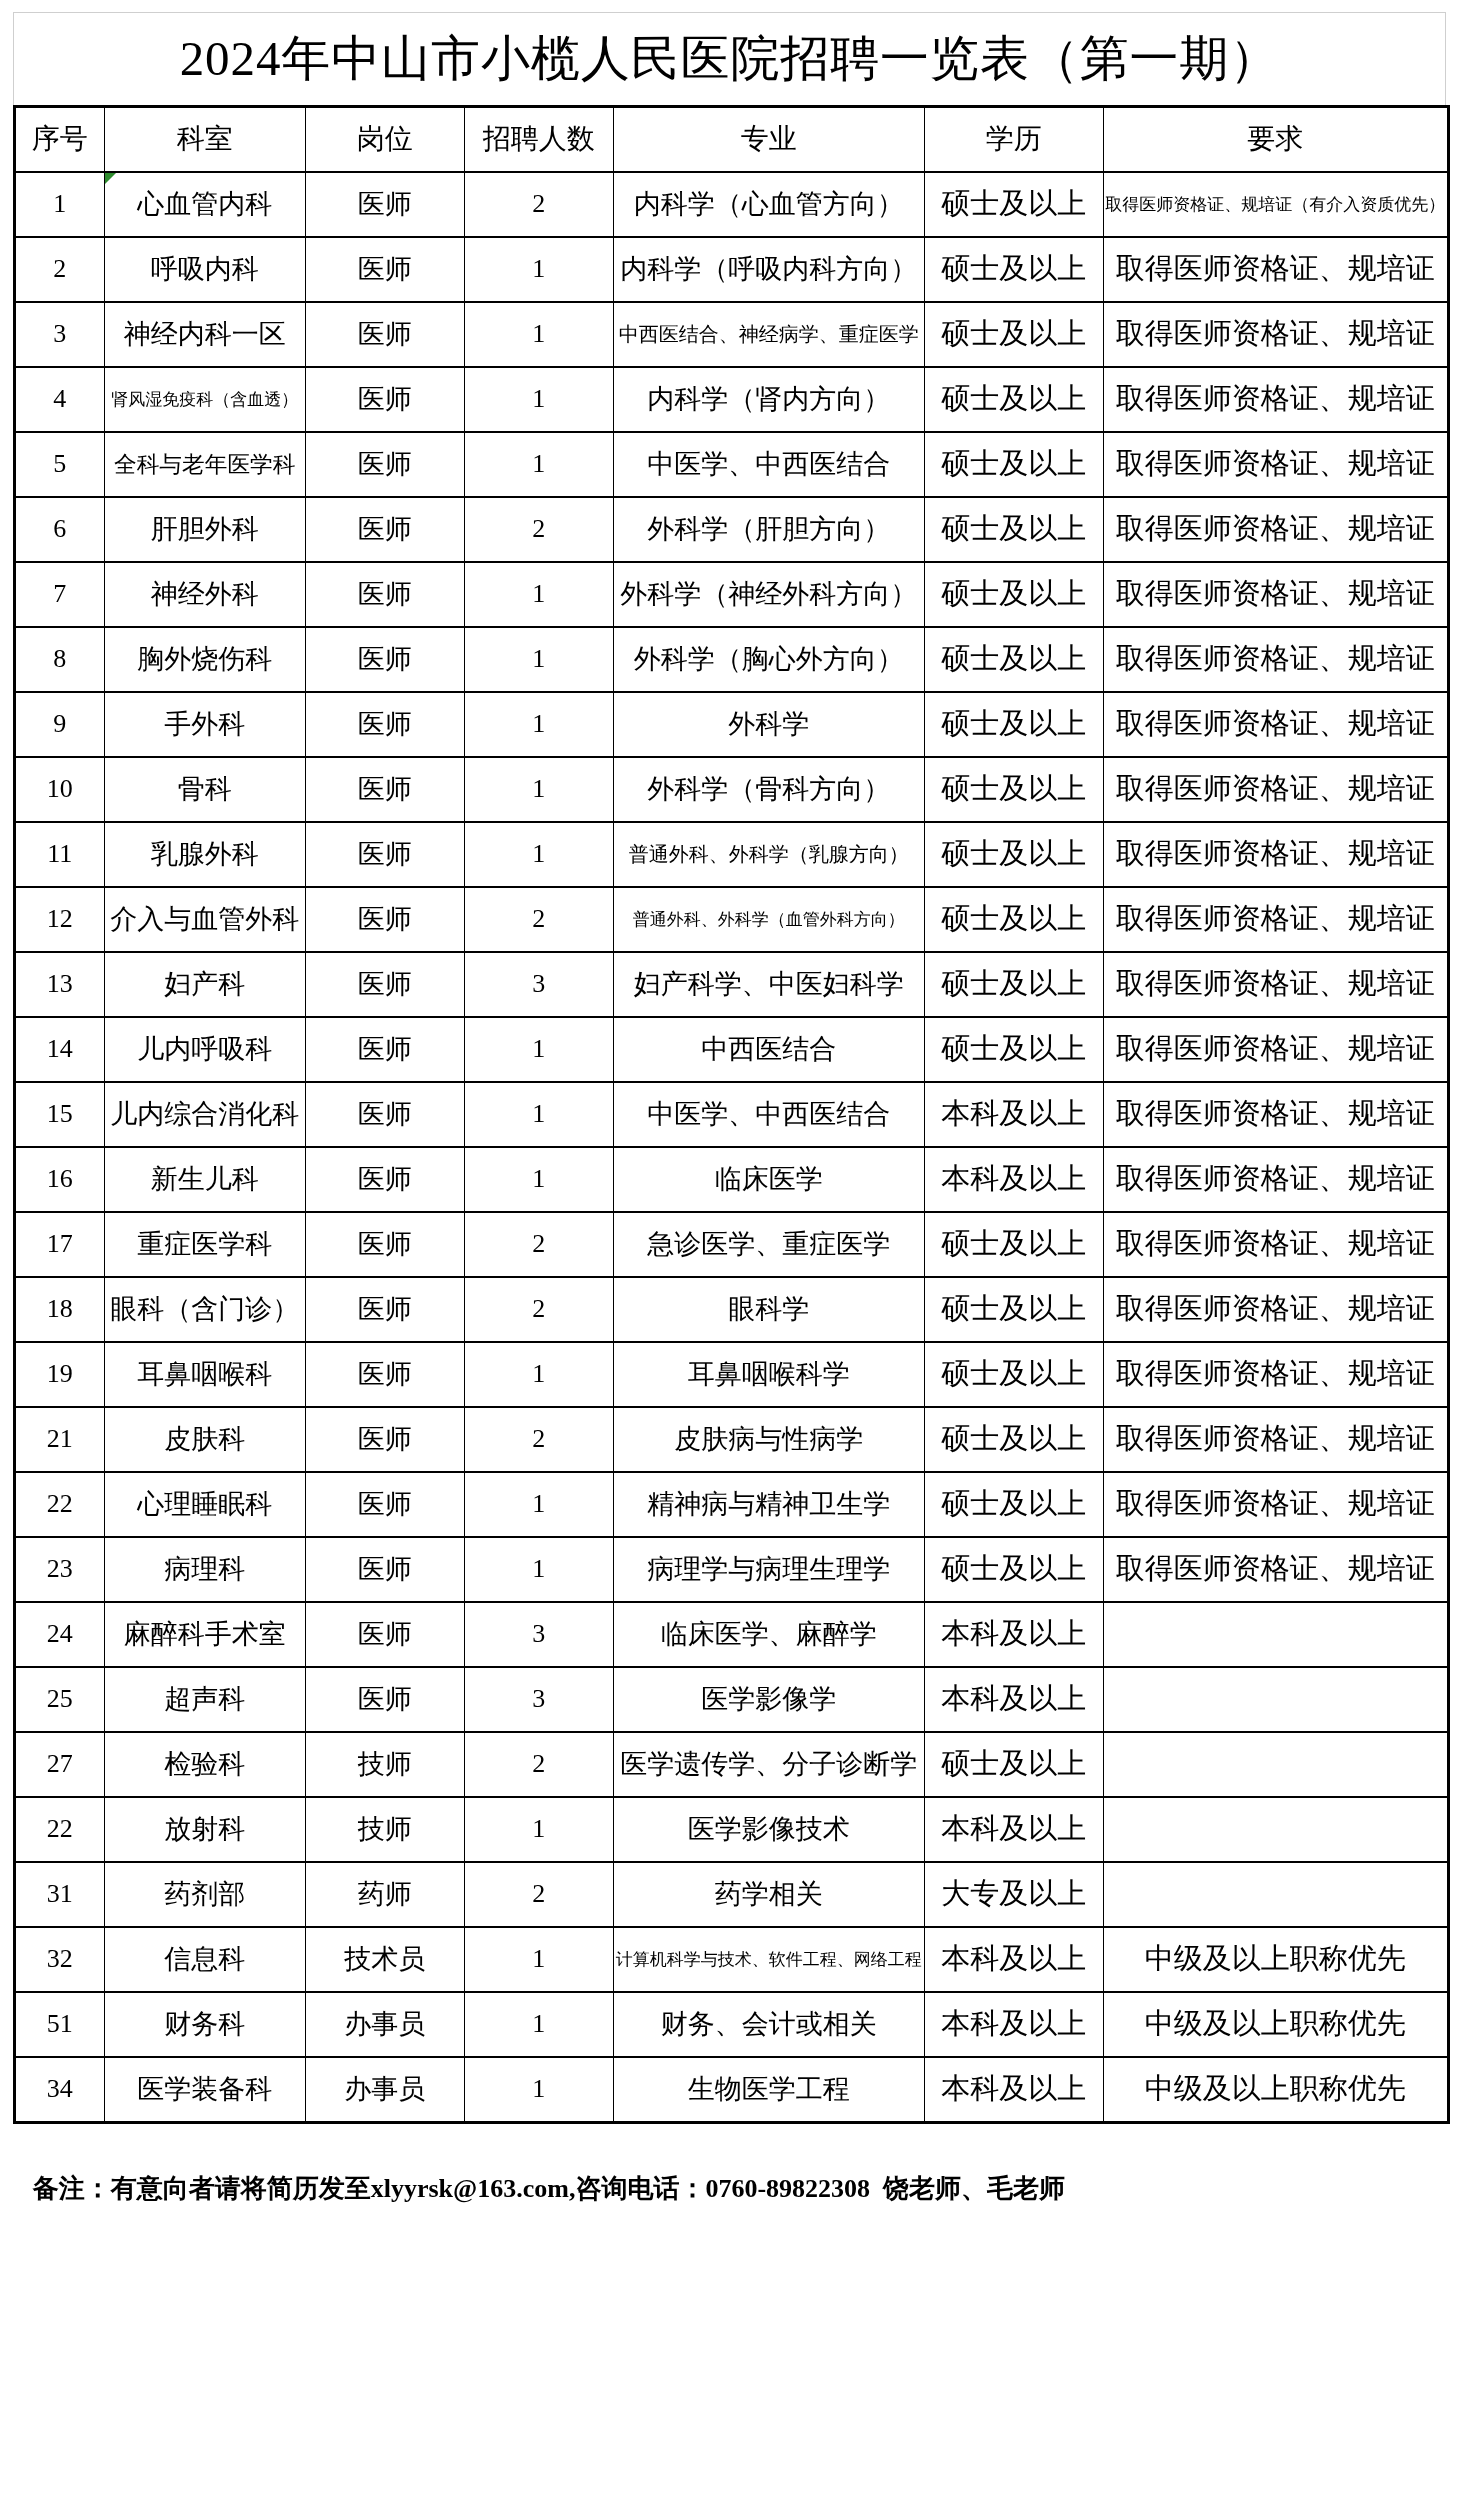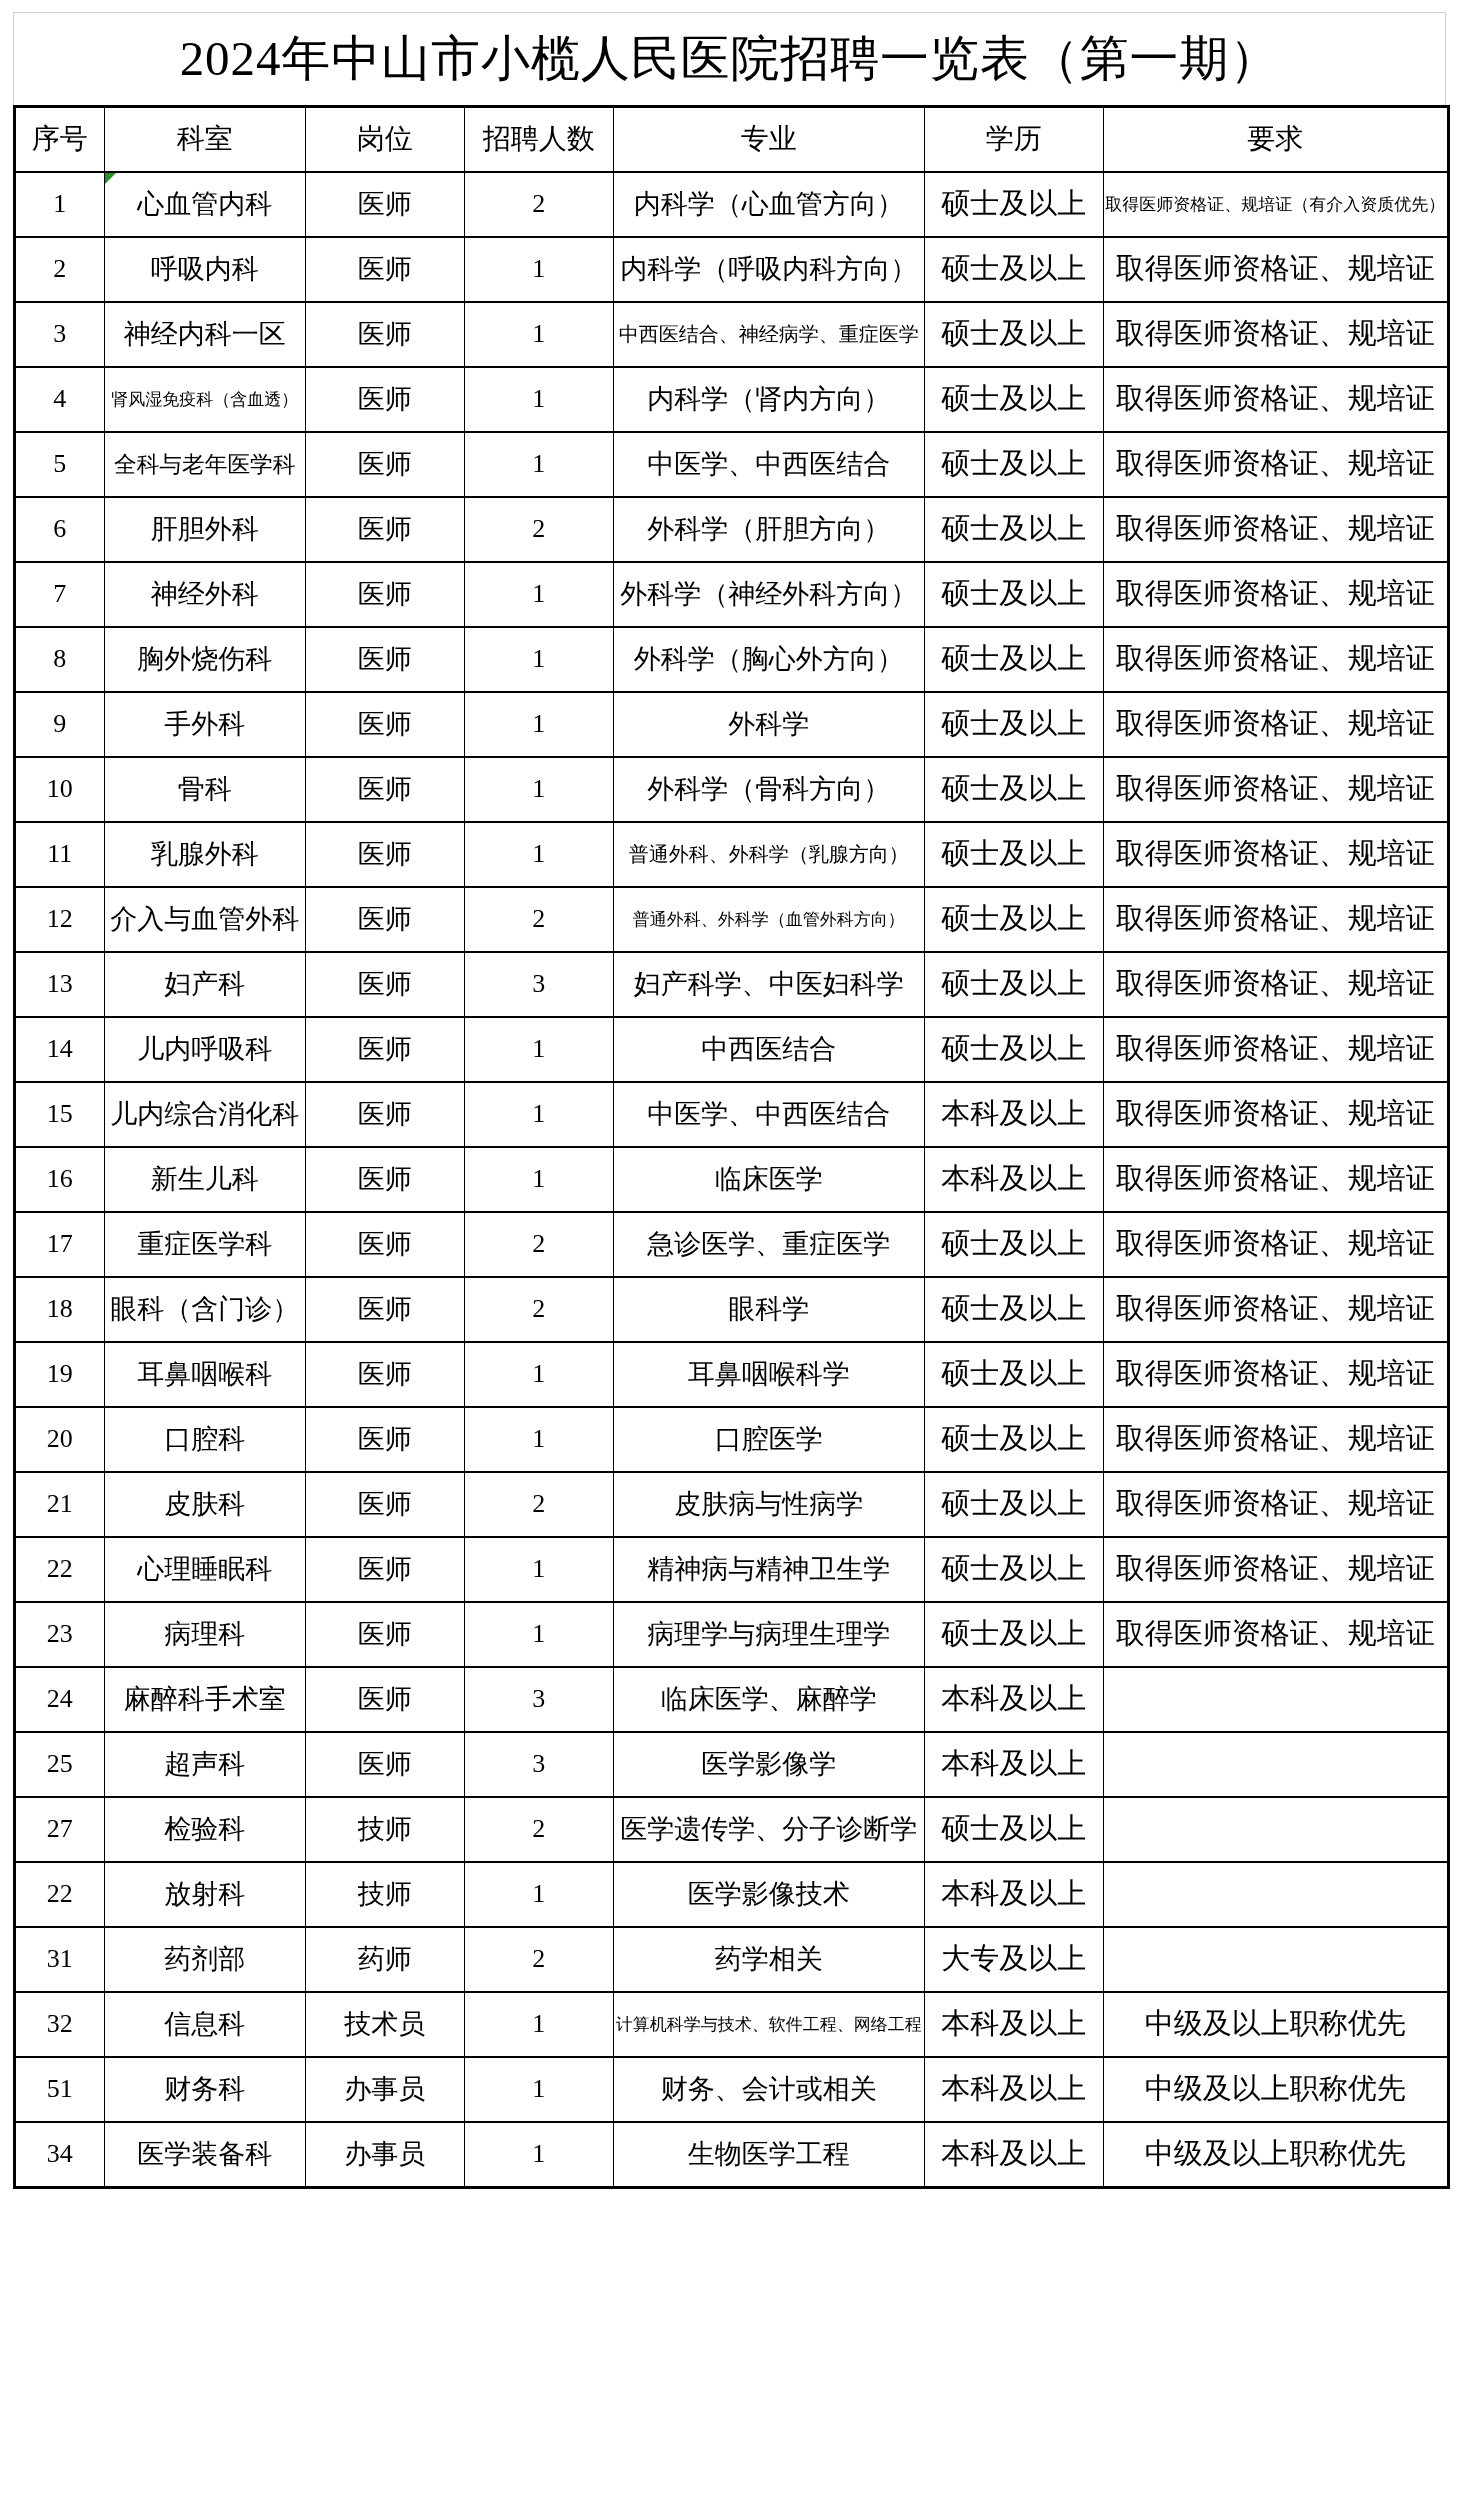--- a/index.html
+++ b/index.html
@@ -253,29 +253,20 @@
         <tr>
           <td class="col-no">19</td>
           <td class="col-dept">耳鼻咽喉科</td>
           <td class="col-post">医师</td>
           <td class="col-count">1</td>
           <td class="col-major">耳鼻咽喉科学</td>
           <td class="col-degree">硕士及以上</td>
           <td class="col-req">取得医师资格证、规培证</td>
         </tr>
         <tr>
-          <td class="col-no">20</td>
-          <td class="col-dept">口腔科</td>
-          <td class="col-post">医师</td>
-          <td class="col-count">1</td>
-          <td class="col-major">口腔医学</td>
-          <td class="col-degree">硕士及以上</td>
-          <td class="col-req">取得医师资格证、规培证</td>
-        </tr>
-        <tr>
           <td class="col-no">21</td>
           <td class="col-dept">皮肤科</td>
           <td class="col-post">医师</td>
           <td class="col-count">2</td>
           <td class="col-major">皮肤病与性病学</td>
           <td class="col-degree">硕士及以上</td>
           <td class="col-req">取得医师资格证、规培证</td>
         </tr>
         <tr>
           <td class="col-no">22</td>
@@ -363,15 +354,16 @@
           <td class="col-dept">医学装备科</td>
           <td class="col-post">办事员</td>
           <td class="col-count">1</td>
           <td class="col-major">生物医学工程</td>
           <td class="col-degree">本科及以上</td>
           <td class="col-req">中级及以上职称优先</td>
         </tr>
       </tbody>
   </table>
 
+  <div class="footer-note">备注：有意向者请将简历发至xlyyrsk@163.com,咨询电话：0760-89822308  饶老师、毛老师</div>
 
 </div>
 
 
 </body></html>

